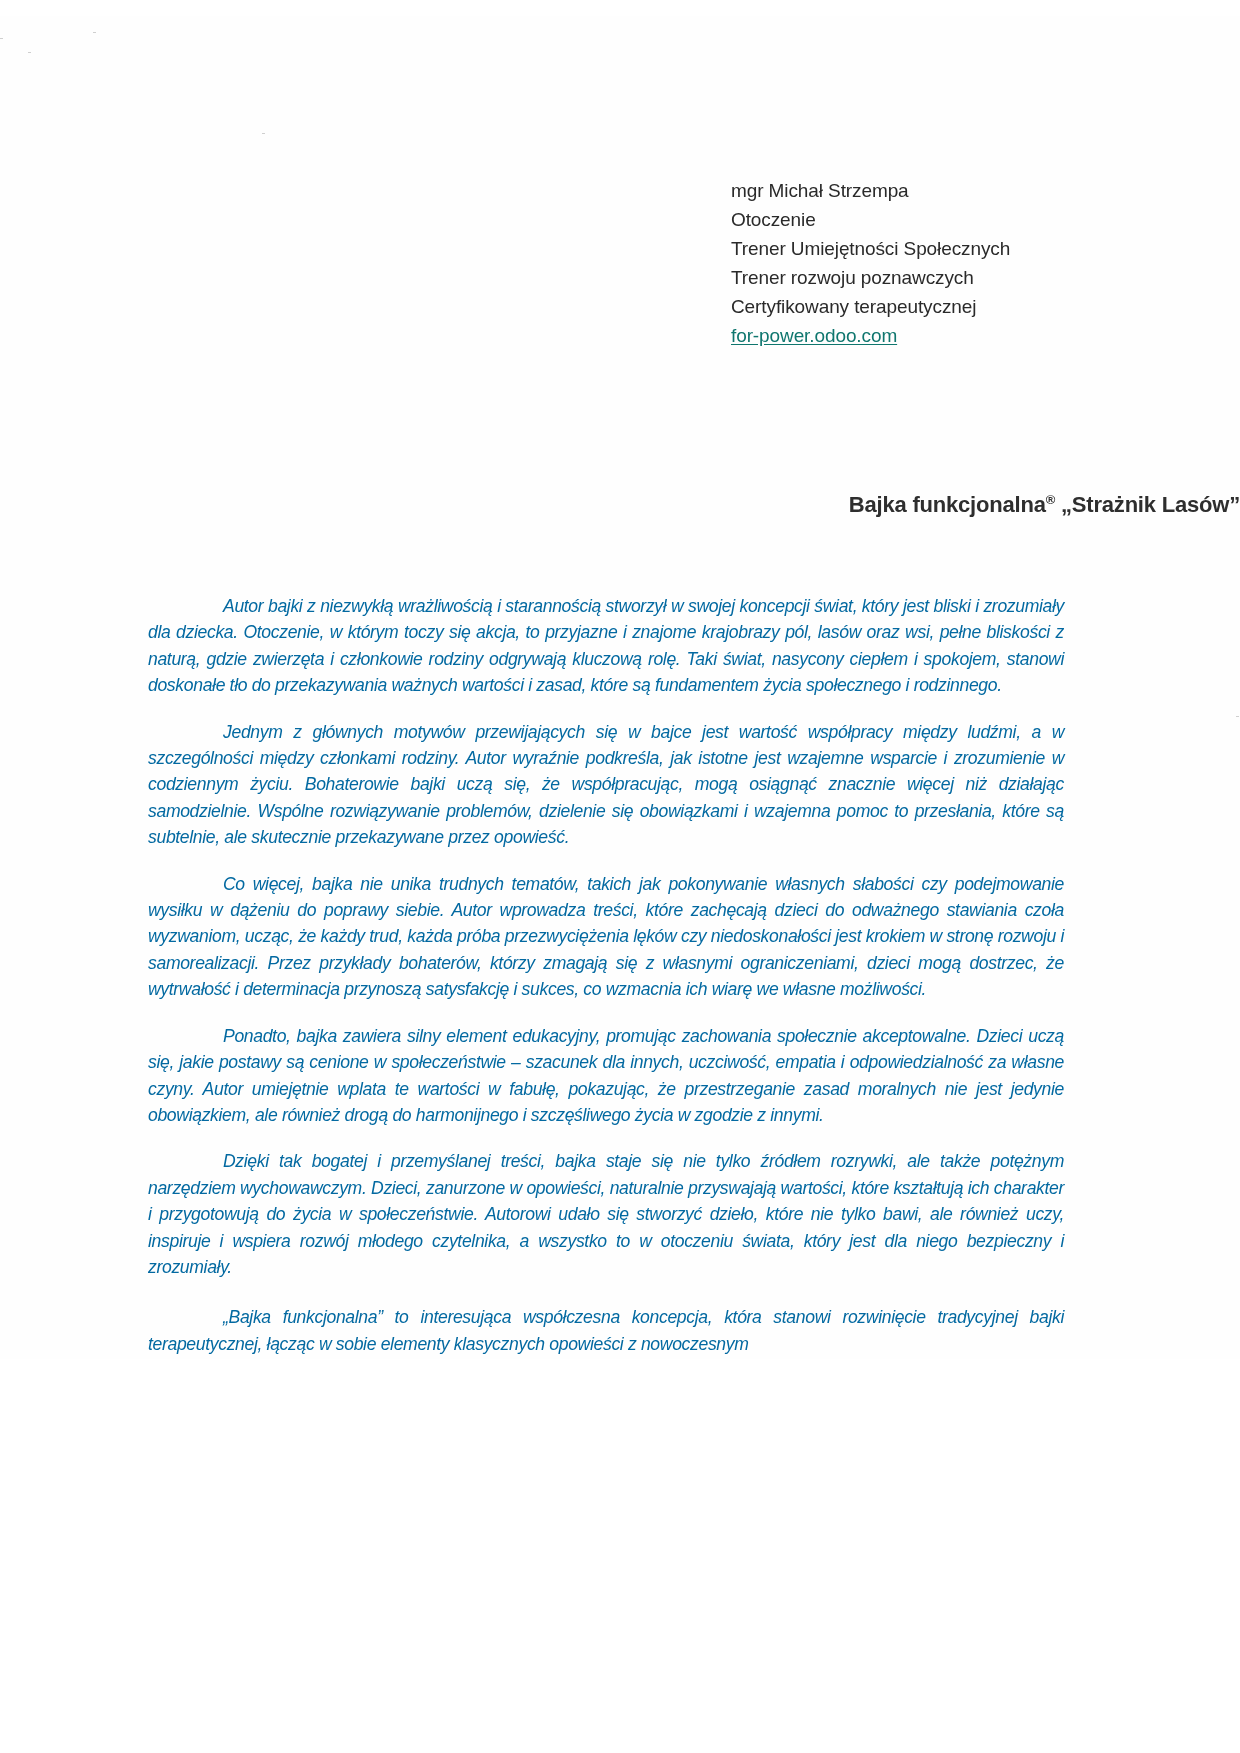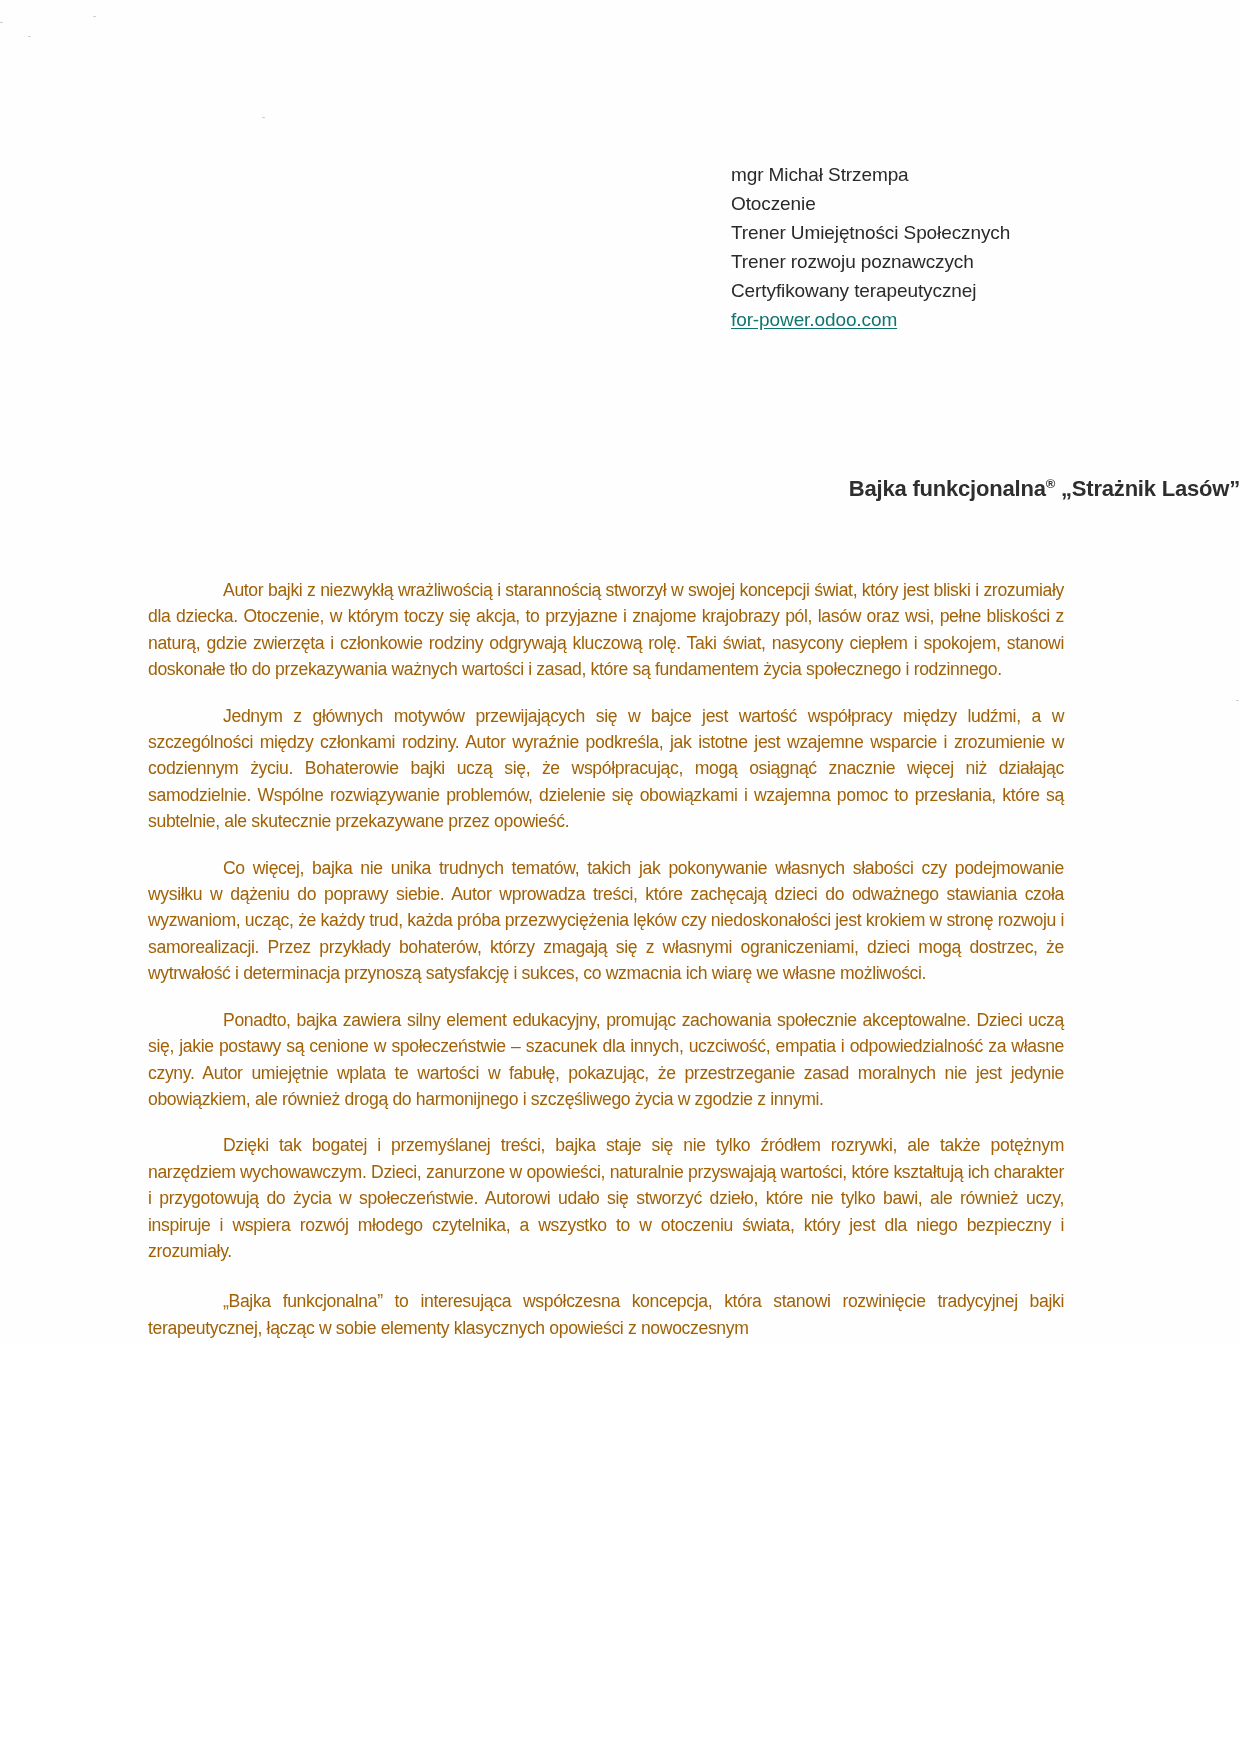--- a/index.html
+++ b/index.html
@@ -10,21 +10,21 @@
     body {
       width: 1240px;
       height: 1753px;
       position: relative;
       overflow: hidden;
       font-family: "Liberation Sans", "DejaVu Sans", sans-serif;
       color: #2b2b2b;
     }
     .page {
       position: absolute;
-      left: 0; top: 0;
+      left: 0; top: 16px;
       width: 1240px;
       height: 1343px;
       background: #fefefe;
     }
     .author-block {
       position: absolute;
       left: 731px;
       top: 160px;
       font-size: 19px;
       line-height: 29px;
@@ -55,23 +55,24 @@
       font-size: 13px;
       vertical-align: 8px;
     }
     .body-text {
       position: absolute;
       left: 148px;
       width: 916px;
       top: 577px;
       font-size: 17.6px;
       line-height: 26.4px;
-      color: #a16207;
+      color: #0369a1;
       letter-spacing: -0.35px;
       word-spacing: 0px;
+      font-style: italic;
     }
     .body-text p {
       margin: 0 0 20px 0;
       text-align: justify;
       text-indent: 75px;
     }
     .body-text p.gap-large {
       margin-top: 24px;
     }
     .speck {

